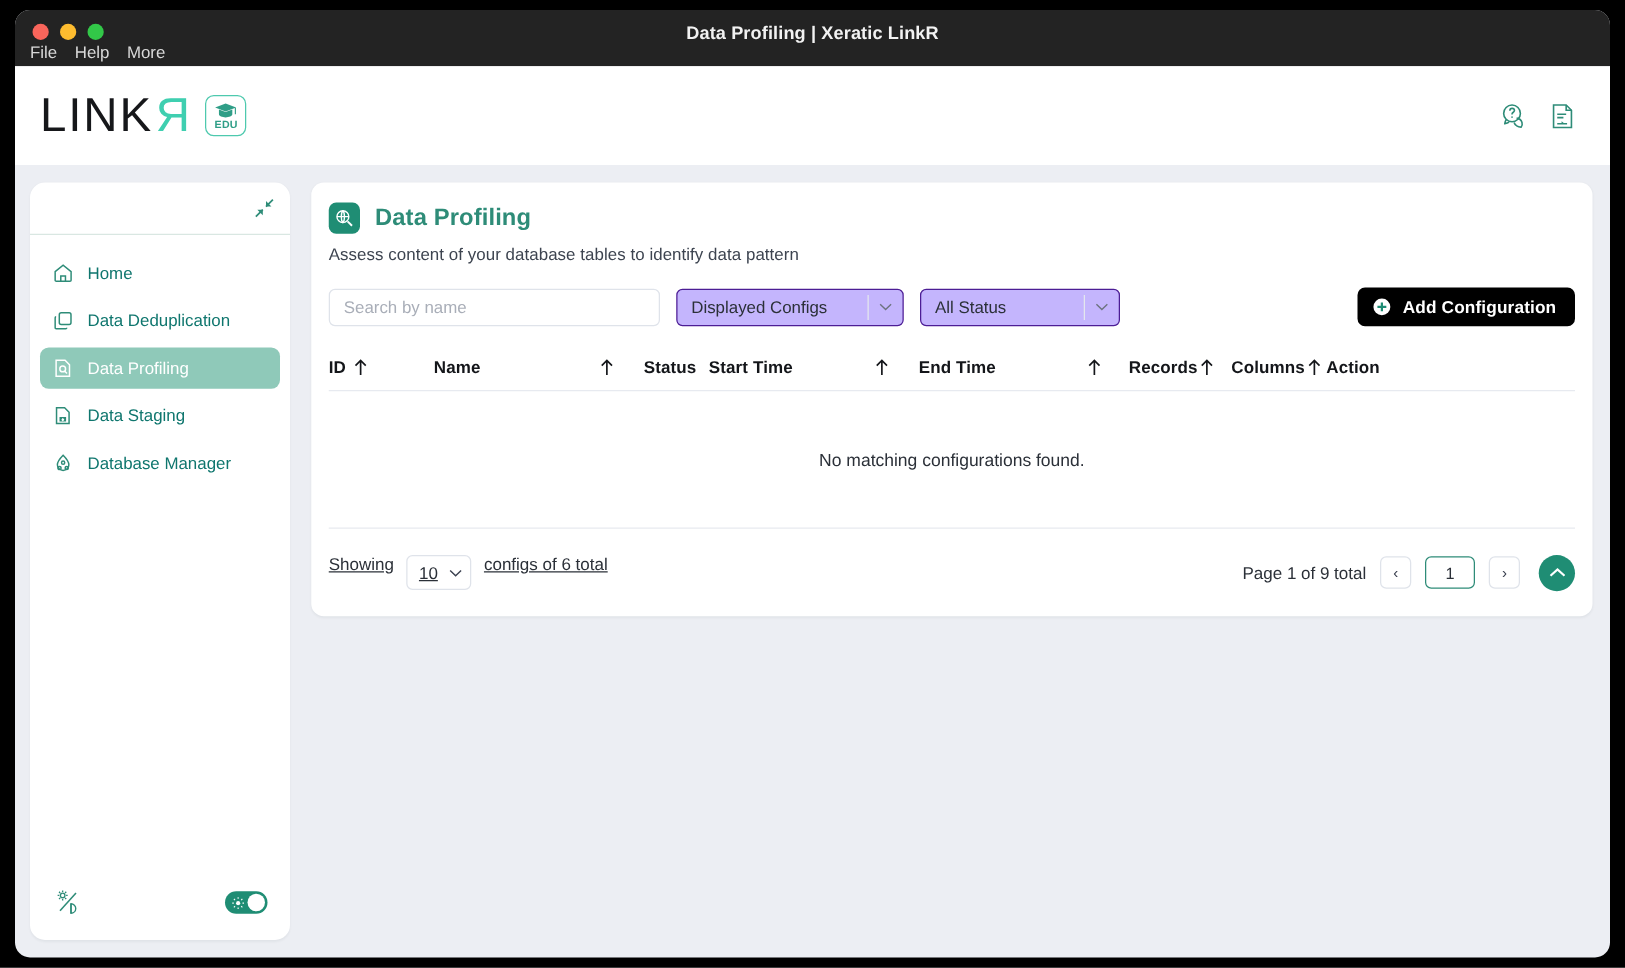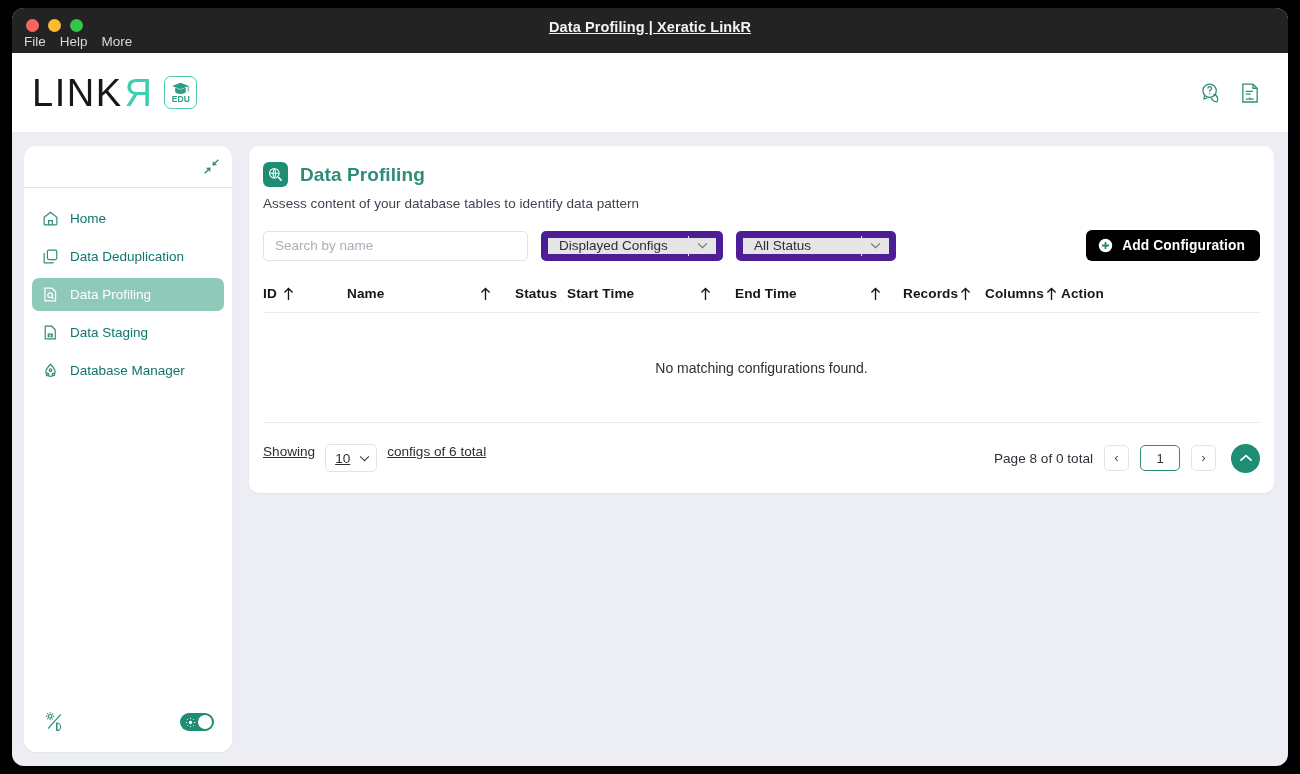--- a/index.html
+++ b/index.html
@@ -33,21 +33,20 @@
   .dot { width: 13px; height: 13px; border-radius: 50%; }
   .dot.red { background: #f9655b; }
   .dot.yellow { background: #fdbc2f; }
   .dot.green { background: #32c748; }
   .win-title {
     position: absolute; left: 0; right: 0; top: 11px;
     text-align: center;
     color: #f2f2f2;
     font-size: 14.5px; font-weight: bold;
     letter-spacing: .1px;
-    text-decoration: underline;
   }
   .menubar {
     position: absolute; left: 2px; bottom: 1px;
     display: flex; gap: 14px;
     padding: 0 10px;
   }
   .menubar span {
     color: #d8d8d8;
     font-size: 13.5px;
     line-height: 20px;
@@ -208,24 +207,24 @@
     padding: 0 11px;
     font-size: 13.5px;
     font-family: "Liberation Sans", sans-serif;
     color: #2b3038;
     background: #fff;
     outline: none;
   }
   .search-input::placeholder { color: #a9aeb8; }
   .select-box {
     height: 30px;
-    border: 7px solid #4c1d95;
+    border: 1px solid #4c1d95;
     border-radius: 5px;
     display: flex; align-items: center;
-    background: #e5e5e5;
+    background: #c4b5fd;
     cursor: pointer;
   }
   .select-box .val {
     font-size: 13.5px; color: #2b3038;
     padding: 0 11px;
     white-space: nowrap;
   }
   .select-box .caret-wrap {
     margin-left: auto;
     border-left: 1px solid #e3e7ee;
@@ -596,21 +595,21 @@
                 <span style="line-height:0">
                   <svg width="11" height="7" viewBox="0 0 12 8">
                       <path d="M1 1.6 L6 6.4 L11 1.6" fill="none" stroke="#3b4150" stroke-width="1.3"></path>
                     </svg>
                 </span>
               </div>
               <span>configs of 6 total</span>
             </div>
 
             <div class="pager">
-              <span class="pager-label">Page 8 of 0 total</span>
+              <span class="pager-label">Page 1 of 9 total</span>
               <div class="pg-btn">‹</div>
               <input class="pg-input" type="text" value="1" style="">
               <div class="pg-btn">›</div>
               <div class="scroll-top">
                 <span style="line-height:0">
                   <svg width="14" height="9" viewBox="0 0 14 9">
                       <path d="M1.4 6.6 L7 1.6 L12.6 6.6" fill="none" stroke="#ffffff" stroke-width="1.8"></path>
                     </svg>
                 </span>
               </div>

